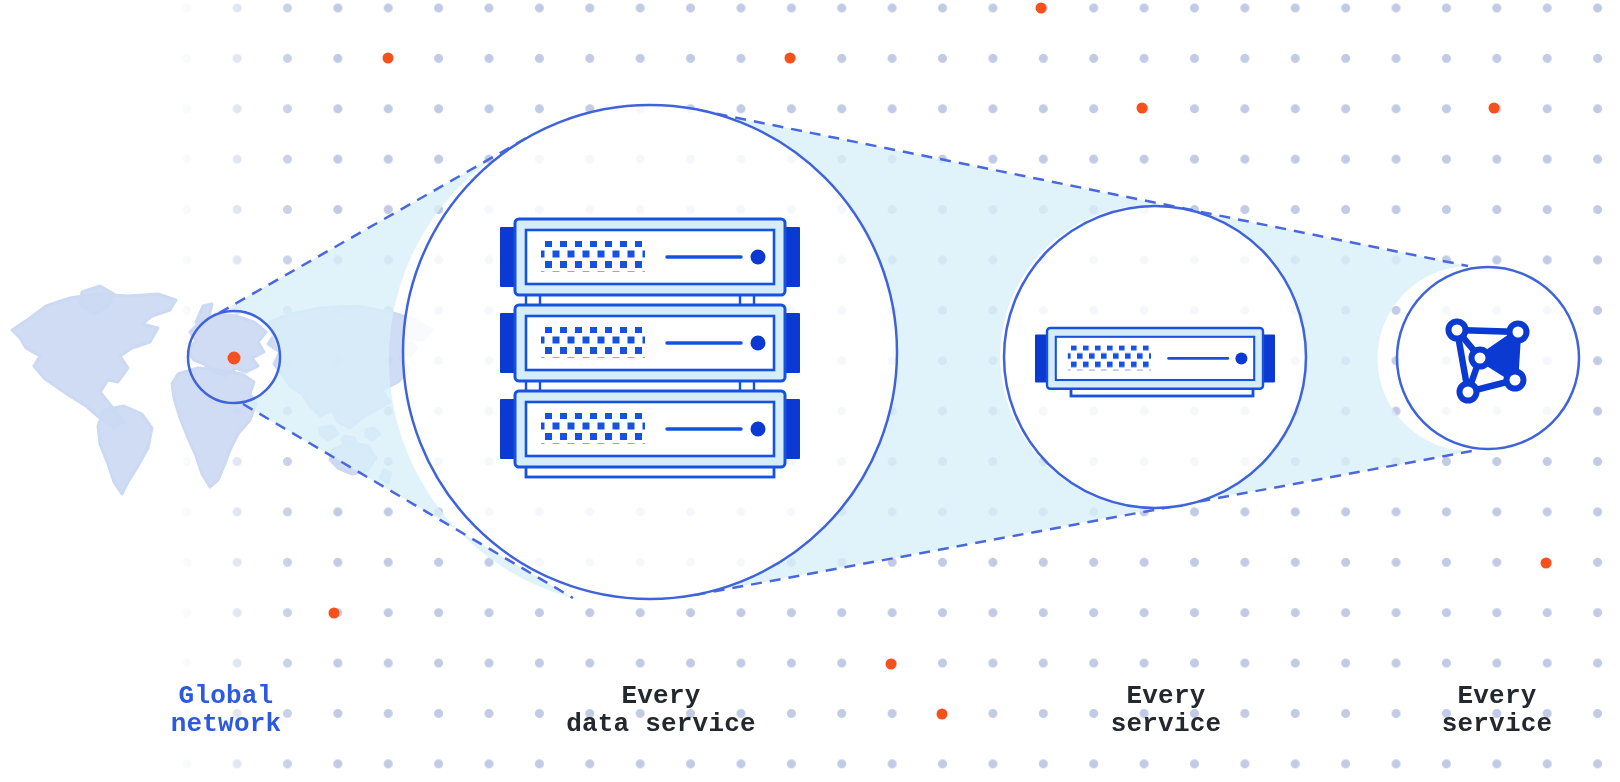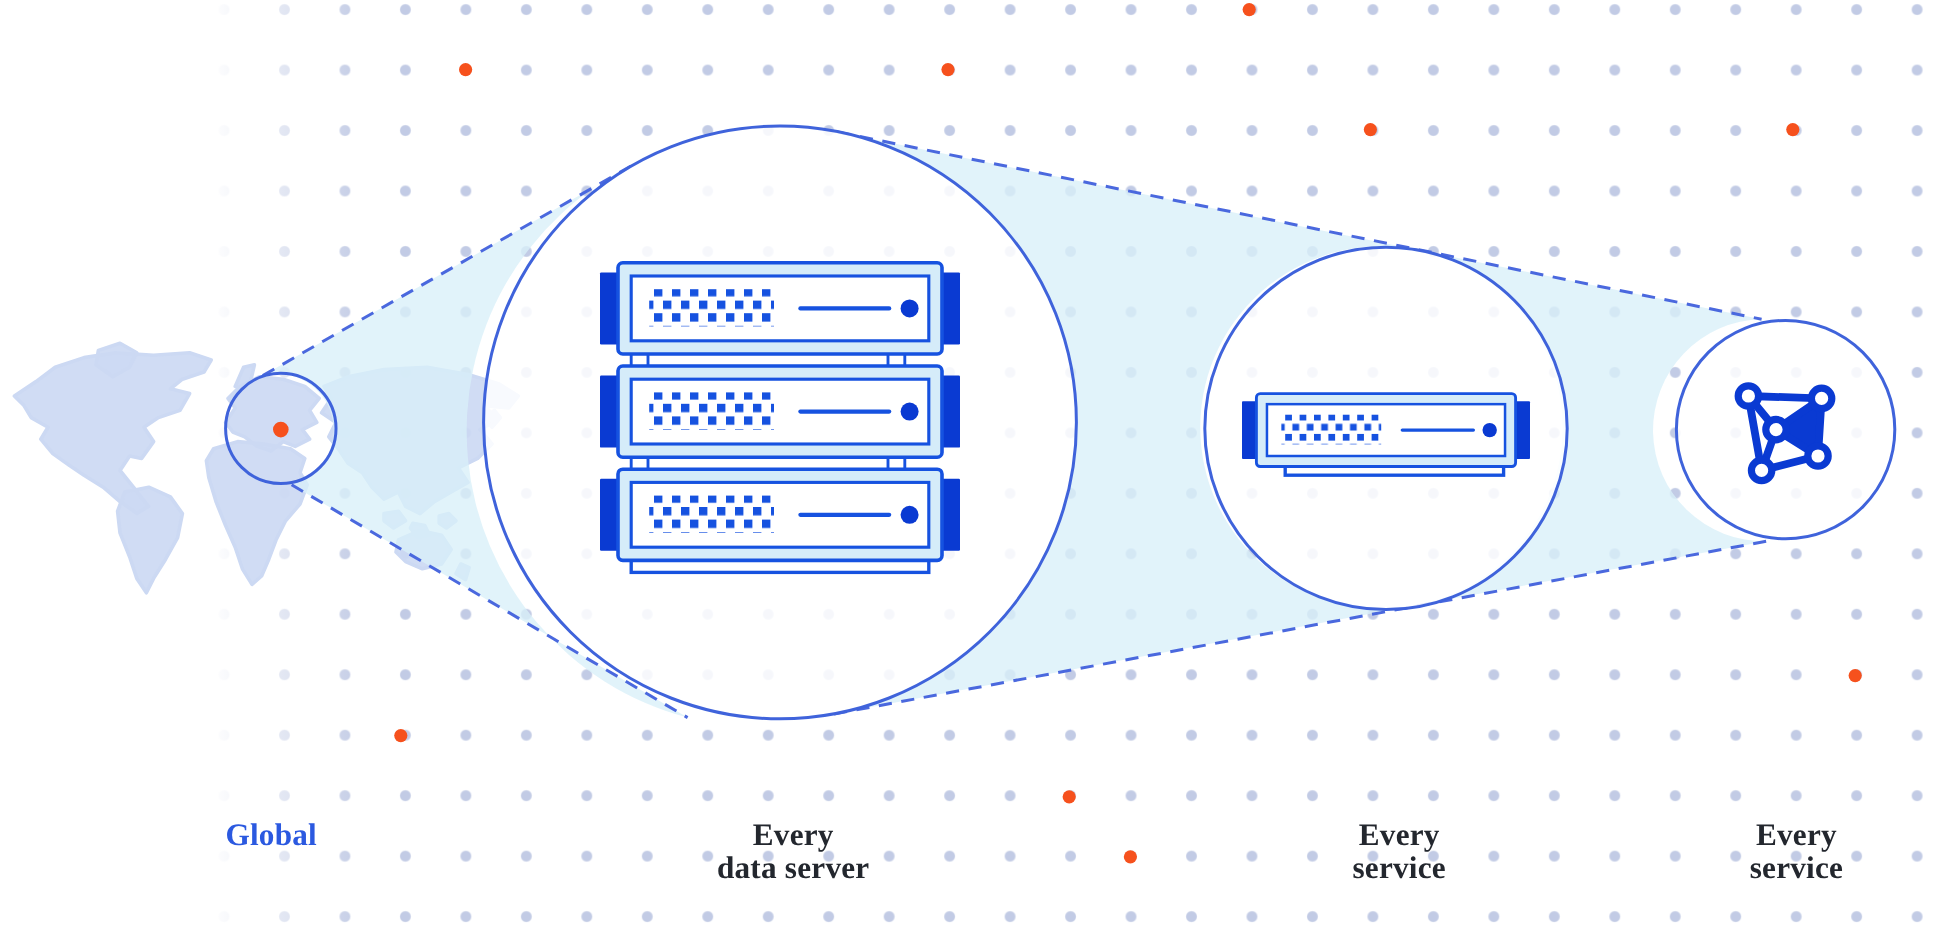--- a/index.html
+++ b/index.html
@@ -1,18 +1,18 @@
 <!DOCTYPE html>
 <html style="--accent-blue: #3f63db; --dash-blue: #4a68de; --beam-fill: #d9eff8; --map-fill: #ccd9f3; --server-blue: #1652e0; --server-dark-blue: #0a3ad2; --server-light-blue: #d5ecf9; --orange: #f6511d; --grid-dot: #c2cbe5; --label-dark: #23272e; --label-blue: #2b59e0;"><head>
 <meta charset="utf-8">
 <style>
   html,body{margin:0;padding:0;background:#fff;}
   .stage{
     position:relative;width:1620px;height:782px;overflow:hidden;background:#fff;
-    font-family:Liberation Serif, serif;
+    font-family:Liberation Mono, monospace;
   }
   
   .dot-grid{
     position:absolute;inset:0;
     background-image:radial-gradient(circle, var(--grid-dot) 4px, rgba(194,203,229,0) 5px);
     background-size:50.4px 50.4px;
     background-position:10.3px 33.2px;
   }
   
   .left-fade{
@@ -142,24 +142,25 @@
         <circle cx="1546" cy="563" r="5.5" class="odot"></circle>
         <circle cx="334" cy="613" r="5.5" class="odot"></circle>
         <circle cx="891" cy="664" r="5.5" class="odot"></circle>
         <circle cx="942" cy="714" r="5.5" class="odot"></circle>
         <circle cx="234" cy="358" r="6.5" class="odot"></circle>
       </g>
   </svg>
 
   <div class="label blue" style="left:226px;top:682px">
     <span>Global</span>
+    <span>network</span>
   </div>
   <div class="label" style="left:661px;top:682px">
     <span>Every</span>
-    <span>data server</span>
+    <span>data service</span>
   </div>
   <div class="label" style="left:1166px;top:682px">
     <span>Every</span>
     <span>service</span>
   </div>
   <div class="label" style="left:1497px;top:682px">
     <span>Every</span>
     <span>service</span>
   </div>
 </div>

